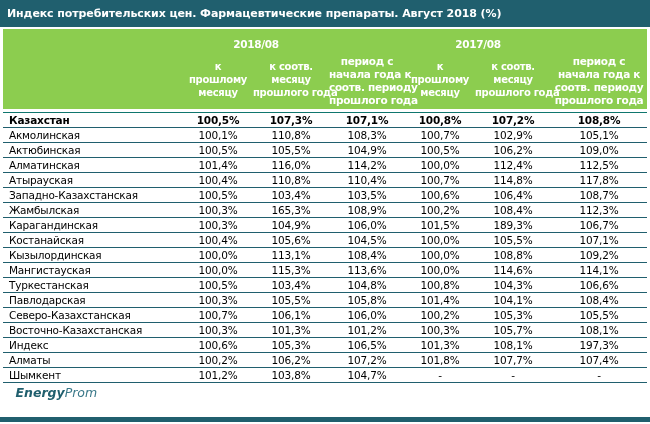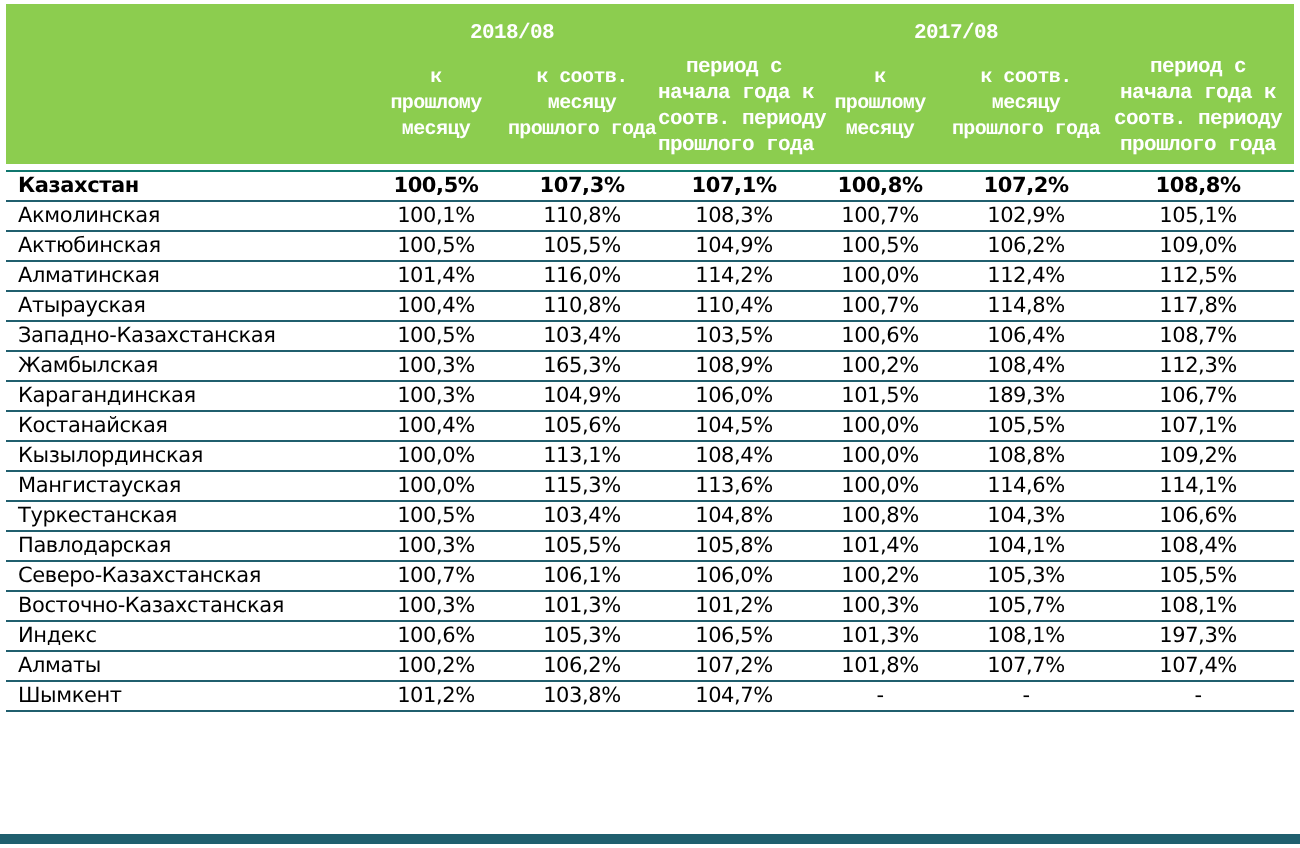--- a/index.html
+++ b/index.html
@@ -33,21 +33,20 @@
     background: #8CCD4F;
     color: #ffffff;
     font-weight: bold;
     font-size: 10px;
     letter-spacing: -0.3px;
     line-height: 13px;
     text-align: center;
     vertical-align: middle;
     white-space: pre-line;
     padding: 0;
-    font-family: Liberation Mono, monospace;
   }
   tr.year-row th { height: 24px; vertical-align: bottom; padding-bottom: 2px; font-size: 10.5px; }
   tr.sub-row th { height: 56px; padding-bottom: 4px; }
   th.period-col { vertical-align: middle; padding-bottom: 2px; margin-left: 30px; }
   tr.spacer td { height: 3px; border: none; background: #ffffff; padding: 0; }
   tbody td {
     height: 15px;
     border-bottom: 1px solid #205F6E;
     font-size: 10.5px;
     color: #000000;
@@ -88,20 +87,23 @@
     left: 0; right: 0; bottom: 2px;
     height: 5px;
     background: #205F6E;
   }
 </style>
 </head>
 <body>
 
 <div class="report">
 
+  <div class="title-bar">
+    <span>Индекс потребительских цен. Фармацевтические препараты. Август 2018 (%)</span>
+  </div>
 
   <table class="cpi">
     <colgroup>
       <col style="width:180px">
         <col style="width:70px">
         <col style="width:76px">
         <col style="width:76px">
       <col style="width:70px">
         <col style="width:76px">
         <col style="width:96px">
@@ -298,17 +300,23 @@
           <td>103,8%</td>
           <td>104,7%</td>
           <td>-</td>
           <td>-</td>
           <td>-</td>
         </tr>
       </tbody>
   </table>
 
   <div class="footer">
+    <span class="logo">
+      <span class="logo-icon">
+        <span class="bar b1"></span><span class="bar b2"></span><span class="bar b3"></span>
+      </span>
+      <span><span class="bold">Energy</span><span class="light">Prom</span></span>
+    </span>
   </div>
 
   <div class="bottom-bar"></div>
 
 </div>
 
 </body></html>

